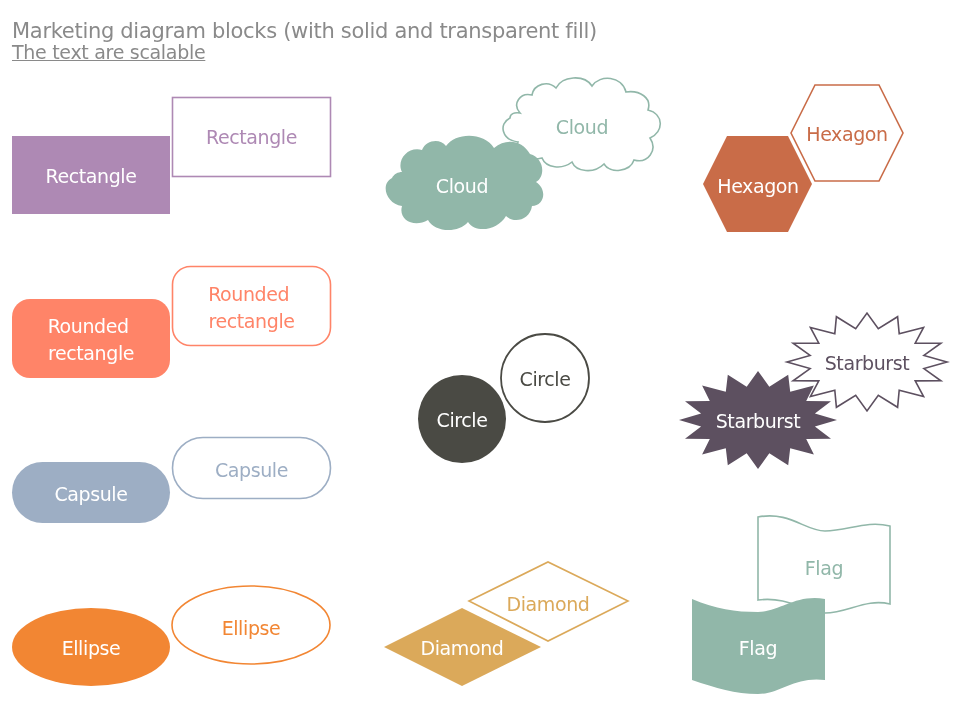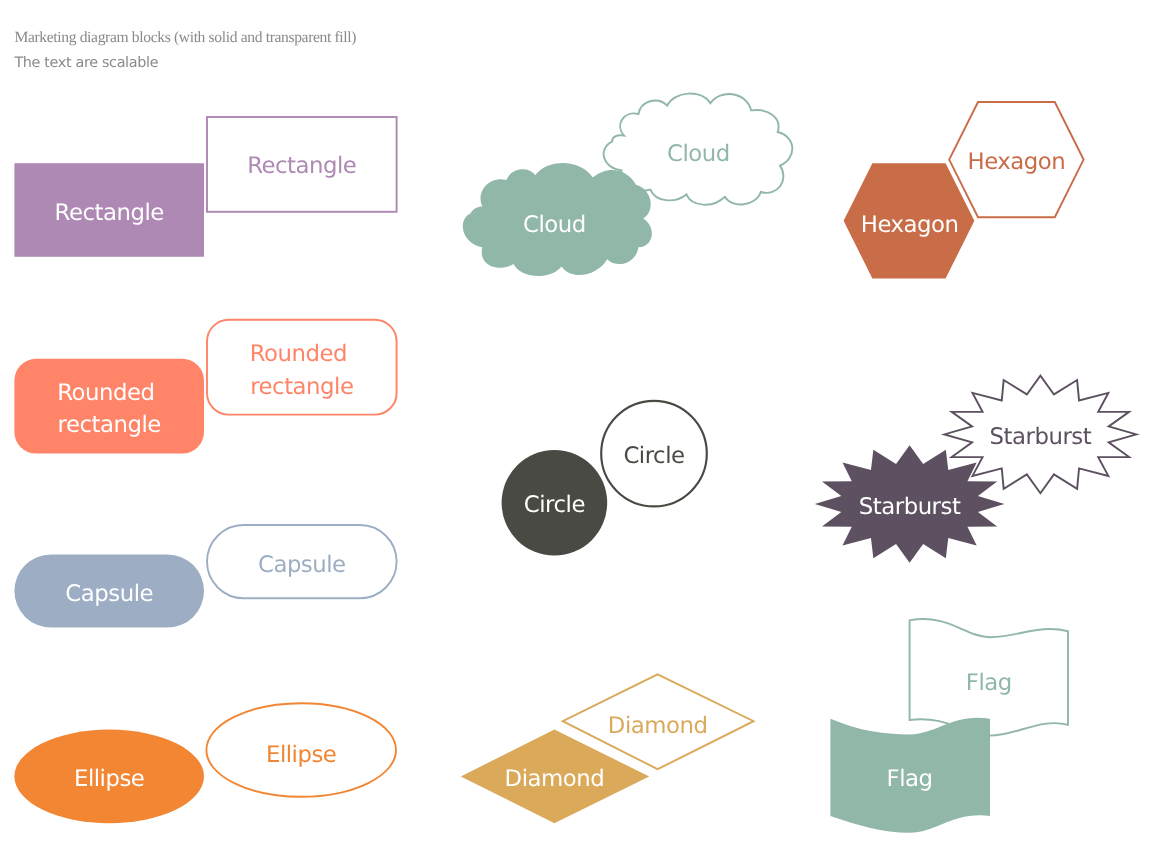--- a/index.html
+++ b/index.html
@@ -1,20 +1,20 @@
 <!DOCTYPE html>
 <html><head>
 <meta charset="utf-8">
 <style>
   html, body { margin: 0; padding: 0; background: #ffffff; }
   body { width: 958px; height: 706px; position: relative; overflow: hidden;
          font-family: "DejaVu Sans", "Liberation Sans", sans-serif; }
   .header { position: absolute; left: 12px; top: 20px; color: #8a8a8a; }
-  .header .title { font-size: 13px; line-height: 22px; letter-spacing: -0.3px; font-family: Liberation Serif, serif; }
-  .header .subtitle { font-size: 12px; line-height: 20px; letter-spacing: -0.3px; }
+  .header .title { font-size: 21px; line-height: 22px; letter-spacing: -0.3px; }
+  .header .subtitle { font-size: 19px; line-height: 20px; letter-spacing: -0.3px; text-decoration: underline; }
   svg#canvas { position: absolute; left: 0; top: 0; }
   .lbl { font-family: "DejaVu Sans", "Liberation Sans", sans-serif; font-size: 19px; letter-spacing: -0.4px; }
 </style>
 </head>
 <body>
 
 <div class="header">
   <div class="title">Marketing diagram blocks (with solid and transparent fill)</div>
   <div class="subtitle">The text are scalable</div>
 </div>

